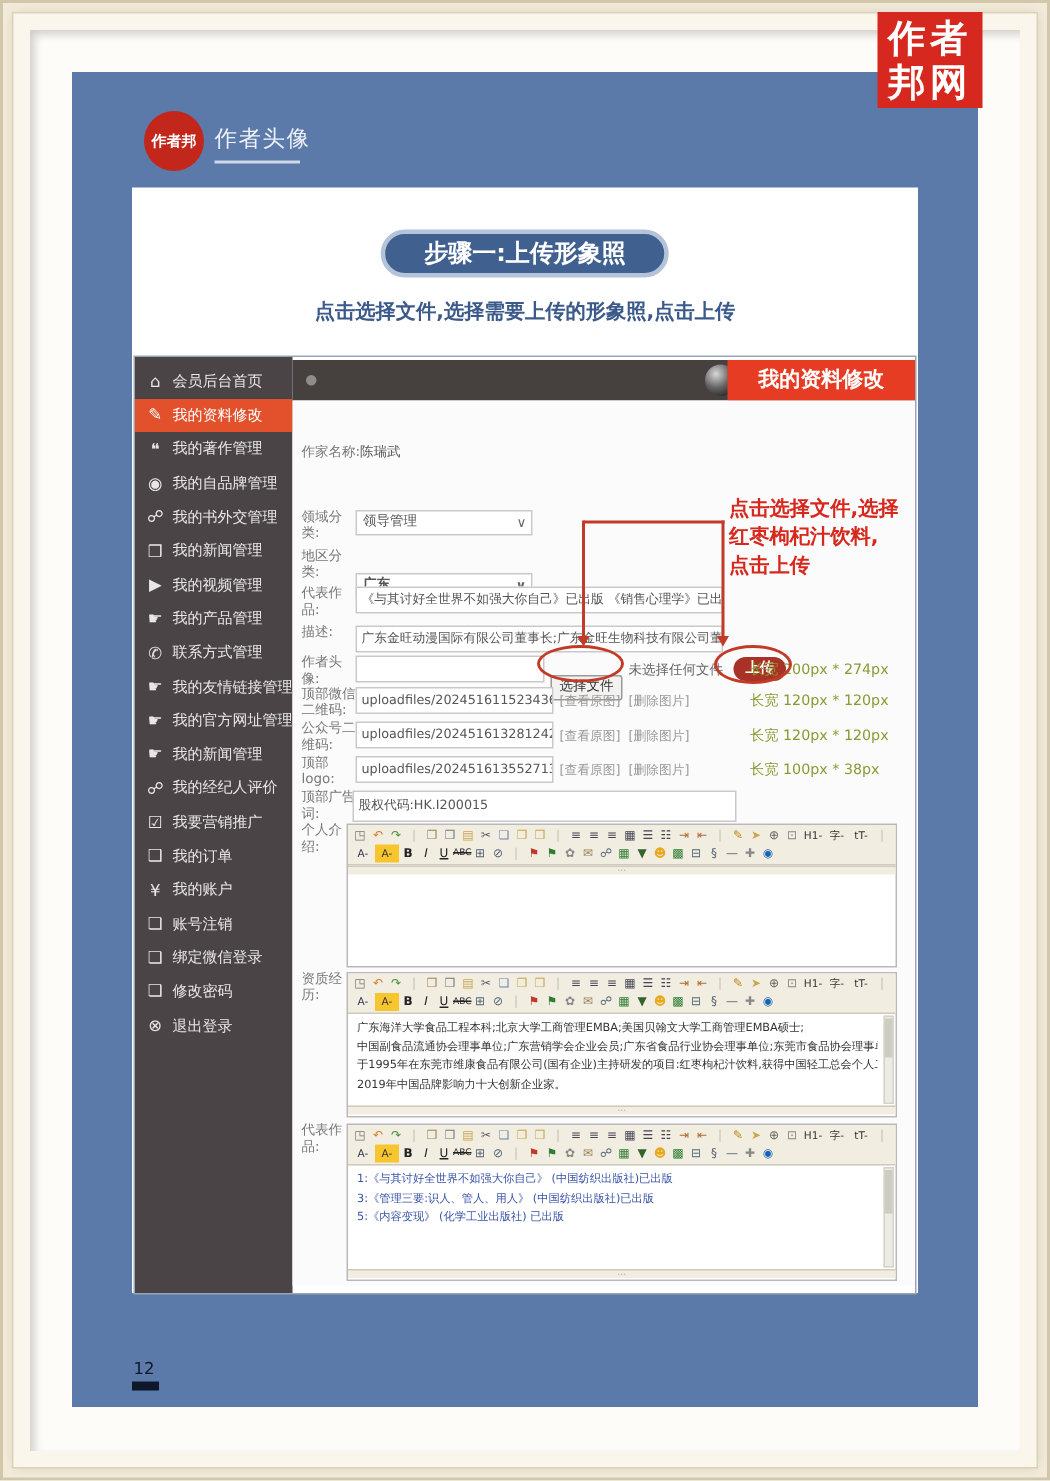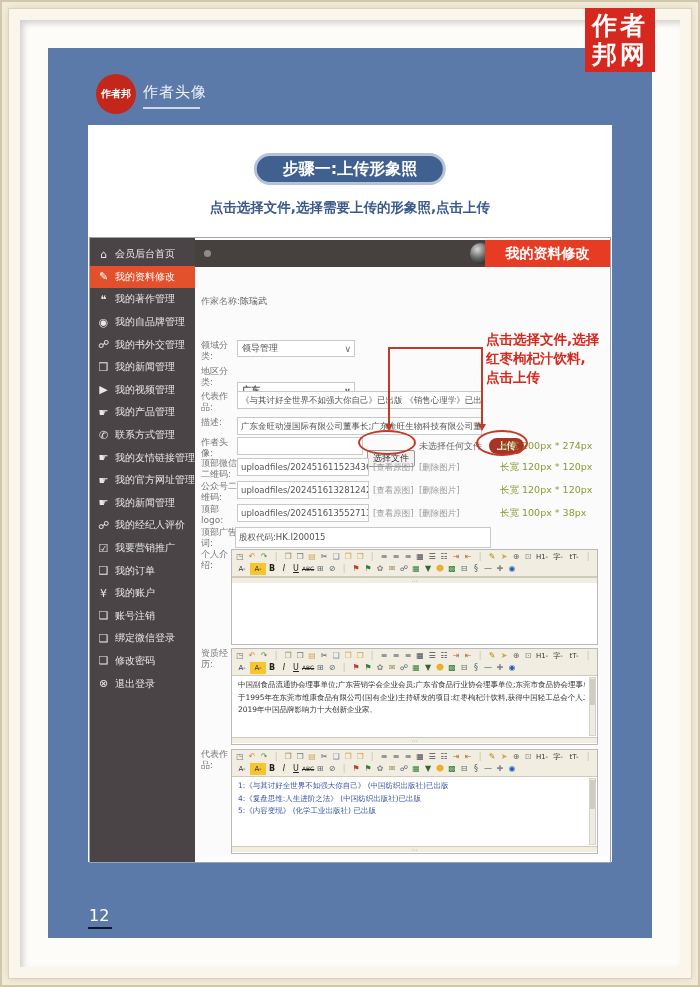--- a/index.html
+++ b/index.html
@@ -84,22 +84,22 @@
 
   
   .anno-text { position:absolute; left:396px; top:92px; color:#d7281e; font-weight:bold;
                font-size:13.5px; line-height:19px; z-index:20; white-space:nowrap; }
   .anno-hline { position:absolute; left:299px; top:109px; width:94px; height:2px; background:#c23b28; z-index:20; }
   .anno-vline { position:absolute; width:2px; background:#c23b28; z-index:20; }
   .anno-arrowhead { position:absolute; width:0; height:0; border-left:4px solid transparent;
                border-right:4px solid transparent; border-top:7px solid #c23b28; z-index:20; }
   .anno-ellipse { position:absolute; border:2px solid #c23b28; border-radius:50%; z-index:20; }
 
-  .page-number { position:absolute; left:40px; top:858px; color:#ffffff; font-size:16px;
-                 border-bottom:2px solid #0f172a; padding:0 3px 2px 1px; }
+  .page-number { position:absolute; left:40px; top:858px; color:#0f172a; font-size:11px;
+                 border-bottom:6px solid #0f172a; padding:0 3px 2px 1px; }
 </style>
 </head>
 <body>
 
 <div class="frame-outer"></div>
 <div class="frame-mid"></div>
 <div class="frame-inner"></div>
 
 <div class="badge">
   <div>作者</div>
@@ -394,20 +394,21 @@
               <span style="color: rgb(53, 99, 46);">▼</span>
               <span style="color: rgb(232, 169, 28);">☻</span>
               <span style="color: rgb(46, 125, 50);">▩</span>
               <span style="color: rgb(85, 102, 119);">⊟</span>
               <span style="color: rgb(85, 102, 119);">§</span>
               <span style="color: rgb(85, 102, 119);">—</span>
               <span style="color: rgb(136, 136, 136);">✚</span>
               <span style="color: rgb(26, 98, 181);">◉</span>
             </div>
           <div class="ed-body" style="height:61px;">
+            <div class="ed-line">广东海洋大学食品工程本科;北京大学工商管理EMBA;美国贝翰文大学工商管理EMBA硕士;</div>
               <div class="ed-line">中国副食品流通协会理事单位;广东营销学会企业会员;广东省食品行业协会理事单位;东莞市食品协会理事单位。</div>
               <div class="ed-line">于1995年在东莞市维康食品有限公司(国有企业)主持研发的项目:红枣枸杞汁饮料,获得中国轻工总会个人二等奖;</div>
               <div class="ed-line">2019年中国品牌影响力十大创新企业家。</div>
               <span class="ed-scroll">
                 <i></i>
               </span>
           </div>
           <div class="ed-resize">⋯</div>
         </div>
 
@@ -464,21 +465,21 @@
               <span style="color: rgb(232, 169, 28);">☻</span>
               <span style="color: rgb(46, 125, 50);">▩</span>
               <span style="color: rgb(85, 102, 119);">⊟</span>
               <span style="color: rgb(85, 102, 119);">§</span>
               <span style="color: rgb(85, 102, 119);">—</span>
               <span style="color: rgb(136, 136, 136);">✚</span>
               <span style="color: rgb(26, 98, 181);">◉</span>
             </div>
           <div class="ed-body blue" style="height:69px;">
             <div class="ed-line">1:《与其讨好全世界不如强大你自己》 (中国纺织出版社)已出版</div>
-              <div class="ed-line">4:《复盘思维:人生进阶之法》 (中国纺织出版社)已出版</div>
+              <div class="ed-line">3:《管理三要:识人、管人、用人》 (中国纺织出版社)已出版</div>
               <div class="ed-line">5:《内容变现》 (化学工业出版社) 已出版</div>
               <span class="ed-scroll">
                 <i></i>
               </span>
           </div>
           <div class="ed-resize">⋯</div>
         </div>
 
       </div>
 

